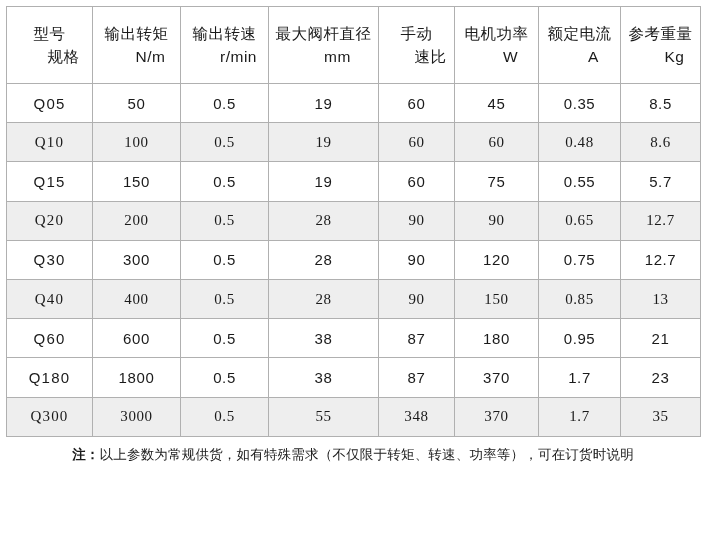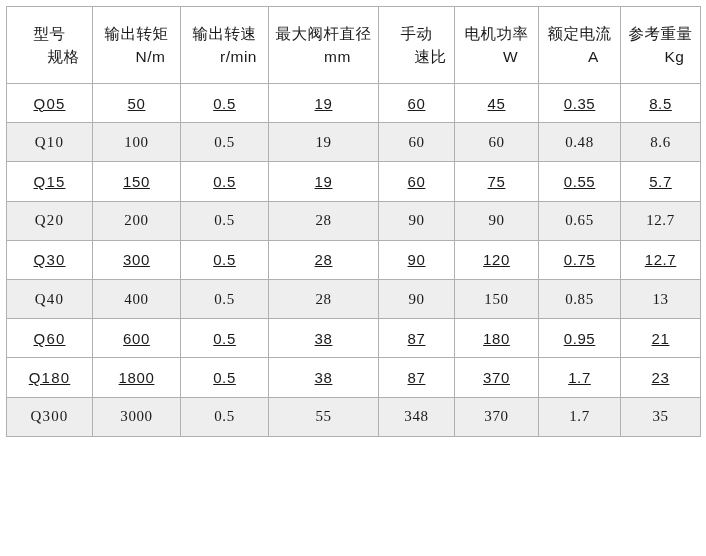--- a/index.html
+++ b/index.html
@@ -53,21 +53,20 @@
     margin-left: 28px;
   }
   tbody td {
     height: 38.2px;
     font-size: 15px;
     letter-spacing: 0.6px;
     padding: 0 2px;
   }
   tbody tr.odd td {
     background: #ffffff;
-    text-decoration: underline;
   }
   tbody tr.even td {
     background: #eeeeee;
     font-family: Liberation Serif, serif;
   }
   tbody td.model {
     letter-spacing: 1.2px;
   }
   .note {
     width: 694px;
@@ -222,14 +221,17 @@
           <td>0.5</td>
           <td>55</td>
           <td>348</td>
           <td>370</td>
           <td>1.7</td>
           <td>35</td>
         </tr>
       </tbody>
   </table>
 
+  <div class="note">
+    <b>注：</b><span>以上参数为常规供货，如有特殊需求（不仅限于转矩、转速、功率等），可在订货时说明</span>
+  </div>
 
 </div>
 
 </body></html>

